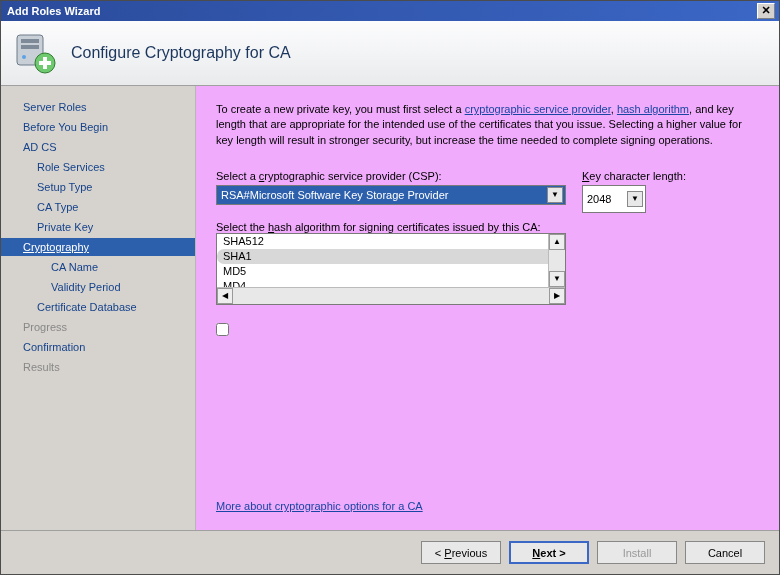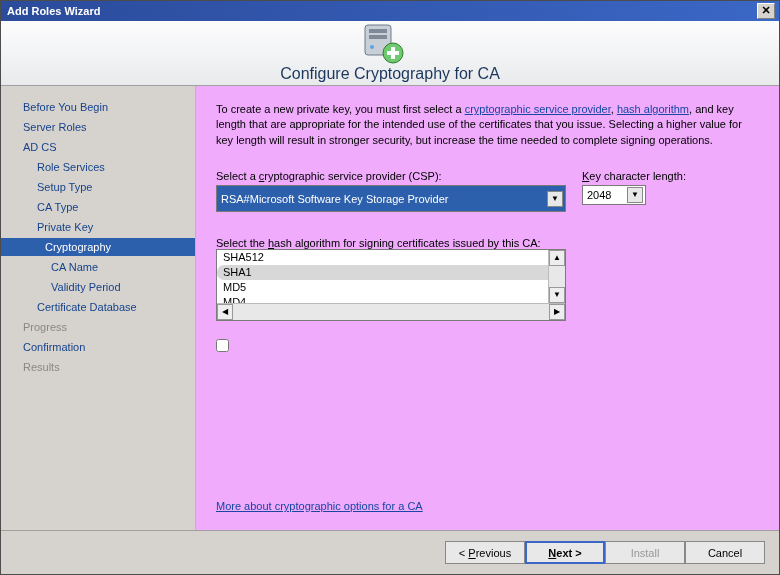--- a/index.html
+++ b/index.html
@@ -36,21 +36,20 @@
     font-family: Arial; font-size: 11px; font-weight: bold;
     color: #000;
     cursor: default;
   }
   .header {
     height: 65px;
     background: linear-gradient(to bottom, #fcfcfd, #f1f2f4 60%, #e9eaec);
     display: flex; align-items: center;
     padding: 0 12px;
     border-bottom: 1px solid #a0a0a0;
-    flex-direction: column;
   }
   .header .icon {
     width: 44px; height: 44px;
     margin-right: 14px;
     position: relative;
   }
   .header .icon svg { width: 44px; height: 44px; }
   .header h1 {
     font-size: 16px;
     font-weight: normal;
@@ -72,54 +71,55 @@
     padding: 3px 4px 3px 4px;
     margin-bottom: 2px;
     cursor: default;
   }
   .nav-item.l2 { padding-left: 18px; }
   .nav-item.l3 { padding-left: 32px; }
   .nav-item.selected {
     background: #2c5fac;
     color: #fff;
     margin-left: -18px;
-    padding-left: 44px;
+    padding-left: 22px;
+    text-decoration: underline;
   }
   .nav-item.disabled { color: #888; }
   .content {
     flex: 1;
     background: #f0abfc;
     padding: 16px 20px 10px 20px;
     display: flex; flex-direction: column;
     font-size: 11px;
     color: #000;
   }
   .intro { line-height: 1.4; margin-bottom: 22px; }
   .intro a { color: #1846a3; text-decoration: underline; }
-  .row { display: flex; gap: 16px; margin-bottom: 25px; }
+  .row { display: flex; gap: 16px; margin-bottom: 8px; }
   .col { display: flex; flex-direction: column; }
   .label { margin-bottom: 3px; }
   .csp-select {
-    width: 350px; height: 27px;
+    width: 350px; height: 20px;
     background: #2c5fac;
     color: #fff;
     border: 1px solid #7a7a7a;
     display: flex; align-items: center;
     padding: 0 2px 0 4px;
     font-size: 11px;
   }
   .csp-select .btn {
     width: 16px; height: 16px;
     background: #e8e8e8;
     border: 1px solid #888;
     margin-left: auto;
     display: flex; align-items: center; justify-content: center;
   }
   .key-select {
-    width: 64px; height: 20px;
+    width: 64px; height: 28px;
     border: 1px solid #7a7a7a;
     background: #fff;
     display: flex; align-items: center;
     padding: 0 2px 0 4px;
     font-size: 11px;
     justify-content: center;
   }
   .key-select .btn {
     width: 16px; height: 16px;
     background: #e8e8e8;
@@ -163,20 +163,21 @@
   .scroll-fill { flex: 1; }
   .checkbox-row { display: flex; align-items: center; gap: 6px; margin-bottom: 10px; }
   .checkbox-row input { width: 13px; height: 13px; }
   .more-link { margin-top: auto; color: #1846a3; text-decoration: underline; padding-bottom: 8px;}
   .footer {
     height: 44px;
     border-top: 1px solid #a0a0a0;
     background: #d6d3ce;
     display: flex; align-items: center; justify-content: flex-end;
     padding: 16px 14px;
+    gap: 8px;
   }
   .footer button {
     width: 80px; height: 23px;
     font-size: 11px;
     background: #e8e8e8;
     border: 1px solid #888;
     cursor: default;
   }
   .footer button.default {
     border: 2px solid #3b67c6;
@@ -208,22 +209,22 @@
         <circle cx="32" cy="32" r="10" fill="#6fc96f" stroke="#2f7d2f" stroke-width="1"></circle>
         <rect x="30" y="26" width="4" height="12" fill="#fff"></rect>
         <rect x="26" y="30" width="12" height="4" fill="#fff"></rect>
       </svg>
     </span>
     <h1>Configure Cryptography for CA</h1>
   </div>
 
   <div class="body">
     <div class="sidebar" id="sidebar">
+        <div class="nav-item l1">Server Roles</div>
         <div class="nav-item l1">Before You Begin</div>
-        <div class="nav-item l1">Server Roles</div>
         <div class="nav-item l1">AD CS</div>
         <div class="nav-item l2">Role Services</div>
         <div class="nav-item l2">Setup Type</div>
         <div class="nav-item l2">CA Type</div>
         <div class="nav-item l2">Private Key</div>
         <div class="nav-item l3 selected">Cryptography</div>
         <div class="nav-item l3">CA Name</div>
         <div class="nav-item l3">Validity Period</div>
         <div class="nav-item l2">Certificate Database</div>
         <div class="nav-item l1 disabled">Progress</div>

